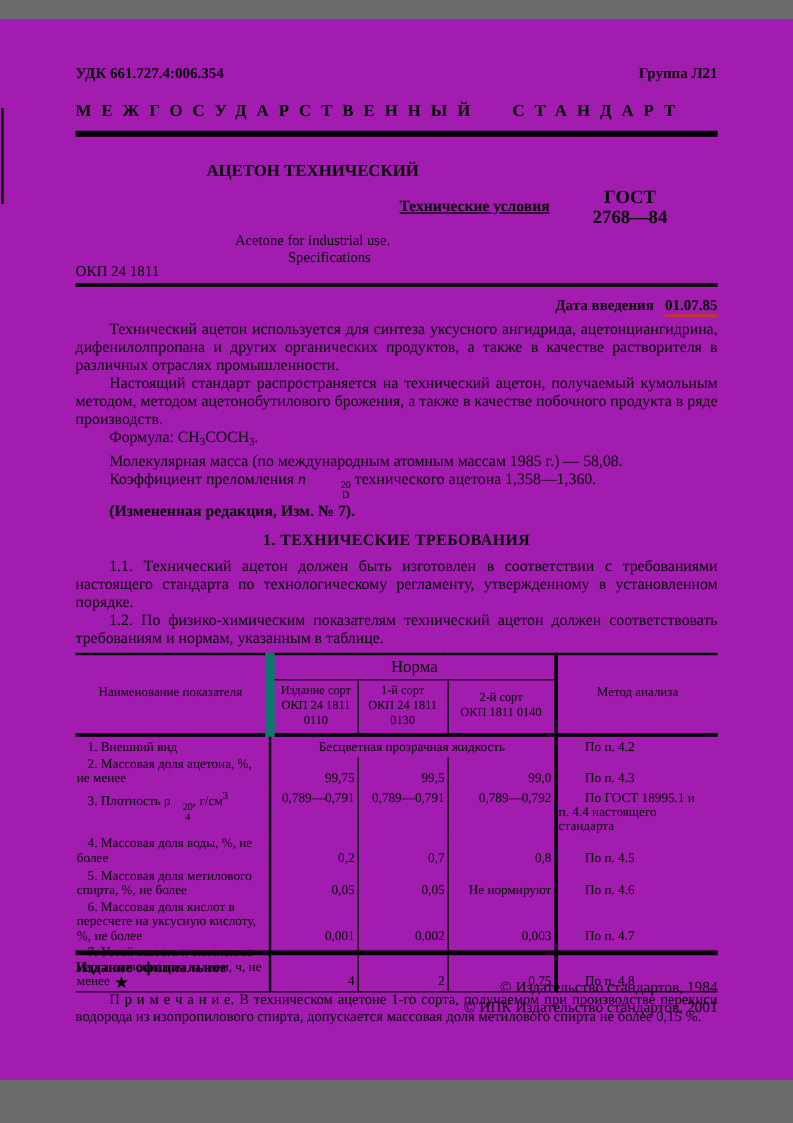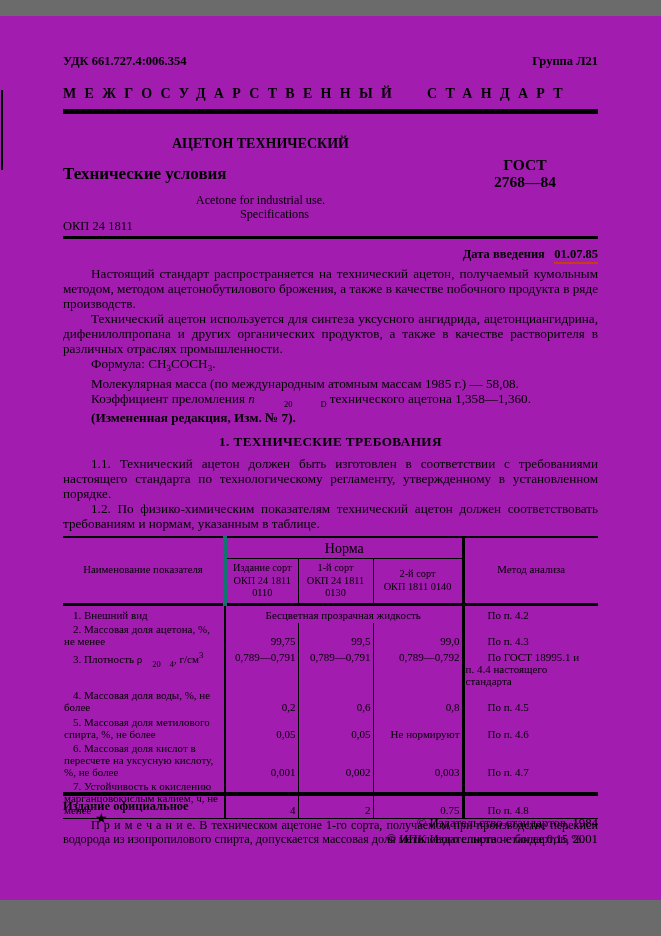--- a/index.html
+++ b/index.html
@@ -9,43 +9,43 @@
     font-family:"Liberation Serif","DejaVu Serif",serif;
     overflow:hidden;
   }
   .artifact { position:absolute; left:1px; top:74px; width:2px; height:80px; background:#000; }
 
   .udk-line { position:absolute; top:38px; left:63px; right:63px; display:flex; justify-content:space-between; font-size:12.5px; font-weight:bold; }
   .standard-kind { position:absolute; top:70px; left:63px; right:58px; font-size:14px; font-weight:bold; letter-spacing:8.3px; word-spacing:15px; white-space:nowrap; }
   .rule1 { position:absolute; top:93px; left:63px; right:63px; height:5px; background:#000; }
 
   .title-ru  { position:absolute; top:120px; left:63px; width:395px; text-align:center; font-size:14px; font-weight:bold; }
-  .subtitle-ru { position:absolute; top:148px; left:63px; width:395px; text-align:left; font-size:17px; font-weight:bold; }
+  .subtitle-ru { position:absolute; top:148px; left:63px; width:395px; text-align:right; font-size:13px; font-weight:bold;text-decoration:underline; }
   .title-en  { position:absolute; top:177px; left:63px; width:395px; text-align:center; font-size:12.2px; }
   .subtitle-en { position:absolute; top:191px; left:77px; width:395px; text-align:center; font-size:12.2px; }
   .gost-block { position:absolute; top:140px; left:450px; width:150px; text-align:center; font-size:15.5px; font-weight:bold; line-height:17px; }
   .okp { position:absolute; top:203px; left:63px; font-size:12.5px; }
   .rule2 { position:absolute; top:220px; left:63px; right:63px; height:3px; background:#000; }
   .date-line { position:absolute; top:231px; right:63px; font-size:12.5px; font-weight:bold; }
   .date-value { border-bottom:2px solid #c2410c; padding-bottom:1px; }
 
   .content { position:absolute; top:250px; left:63px; width:535px; font-size:13.2px; line-height:15px; text-align:justify; }
   .content p { margin:0; text-indent:28px; }
   .amended { font-weight:bold; margin-top:2px !important; }
   .section-heading { text-align:center; font-weight:bold; font-size:13.2px; letter-spacing:0.4px; margin:9px 0 7px !important; text-indent:0 !important; }
 
   sub.chem { font-size:9px; vertical-align:-3px; }
   sup.small-sup { font-size:9px; vertical-align:5px; }
-  .supsub { display:inline-flex; font-size:8.5px; line-height:8px; vertical-align:-4px; text-align:left; padding-left:1px; font-style:normal;align-items:center; }
+  .supsub { display:inline-flex; flex-direction:column; font-size:8.5px; line-height:8px; vertical-align:-4px; text-align:left; padding-left:1px; font-style:normal;align-items:center; }
   .supsub span { display:block; }
   .nsym { font-style:italic; }
 
   table.specs { border-collapse:collapse; width:535px; margin-top:5px; border-top:2px solid #000; border-bottom:1.5px solid #000; font-size:11px; line-height:1.1; text-align:left; }
   table.specs th { font-weight:normal; }
-  .th-name { border-right:4px solid #0f766e; border-bottom:3px solid #000; font-size:10.8px; text-align:center; vertical-align:middle; }
+  .th-name { border-right:8px solid #0f766e; border-bottom:3px solid #000; font-size:10.8px; text-align:center; vertical-align:middle; }
   .th-norm { border-right:3px solid #000; border-bottom:1.5px solid #000; text-align:center; padding:3px 0 2px; font-size:14px; }
   .th-method { border-bottom:3px solid #000; font-size:10.8px; text-align:center; vertical-align:middle; }
   .th-grade { border-right:1.5px solid #000; border-bottom:3px solid #000; text-align:center; padding:3px 1px 4px; font-size:10.3px; font-weight:bold; line-height:1.18; }
   .th-grade.gr-last { border-right:3px solid #000; }
 
   table.specs td { padding:0 2px 2px 1px; vertical-align:bottom; }
   td.name { border-right:2px solid #000; text-indent:9px; vertical-align:top; padding-top:2px; }
   td.val { border-right:1.5px solid #000; text-align:right; }
   td.val.v3 { border-right:3px solid #000; }
   td.span-val { border-right:3px solid #000; text-align:center; }
@@ -88,22 +88,22 @@
   <div class="okp">ОКП 24 1811</div>
   <div class="rule2"></div>
 
   <div class="date-line">
     <span>Дата введения</span>
     <span>&nbsp;</span>
     <span class="date-value">01.07.85</span>
   </div>
 
   <div class="content">
+    <p>Технический ацетон используется для синтеза уксусного ангидрида, ацетонциангидрина, дифенилолпропана и других органических продуктов, а также в качестве растворителя в различных отраслях промышленности.</p>
     <p>Настоящий стандарт распространяется на технический ацетон, получаемый кумольным методом, методом ацетонобутилового брожения, а также в качестве побочного продукта в ряде производств.</p>
-    <p>Технический ацетон используется для синтеза уксусного ангидрида, ацетонциангидрина, дифенилолпропана и других органических продуктов, а также в качестве растворителя в различных отраслях промышленности.</p>
     <p><span>Формула: CH</span><sub class="chem">3</sub><span>COCH</span><sub class="chem">3</sub><span>.</span></p>
     <p>Молекулярная масса (по международным атомным массам 1985 г.) — 58,08.</p>
     <p><span>Коэффициент преломления </span><span class="nsym">n</span><span class="supsub">
           <span>20</span>
           <span>D</span>
         </span><span> технического ацетона 1,358—1,360.</span></p>
     <p class="amended">(Измененная редакция, Изм. № 7).</p>
 
     <p class="section-heading">1. ТЕХНИЧЕСКИЕ ТРЕБОВАНИЯ</p>
     <p>1.1. Технический ацетон должен быть изготовлен в соответствии с требованиями настоящего стандарта по технологическому регламенту, утвержденному в установленном порядке.</p>
@@ -158,21 +158,21 @@
               </span><span>, г/см</span><sup class="small-sup">3</sup></td>
           <td class="val">0,789—0,791</td>
           <td class="val">0,789—0,791</td>
           <td class="val v3">0,789—0,792</td>
           <td class="method">По ГОСТ 18995.1 и
 п. 4.4 настоящего стандарта</td>
         </tr>
         <tr>
           <td class="name">4. Массовая доля воды, %, не более</td>
           <td class="val">0,2</td>
-          <td class="val">0,6</td>
+          <td class="val">0,7</td>
           <td class="val v3">0,8</td>
           <td class="method">По п. 4.5</td>
         </tr>
         <tr>
           <td class="name">5. Массовая доля метилового спирта, %, не более</td>
           <td class="val">0,05</td>
           <td class="val">0,05</td>
           <td class="val v3">Не нормируют</td>
           <td class="method">По п. 4.6</td>
         </tr>

